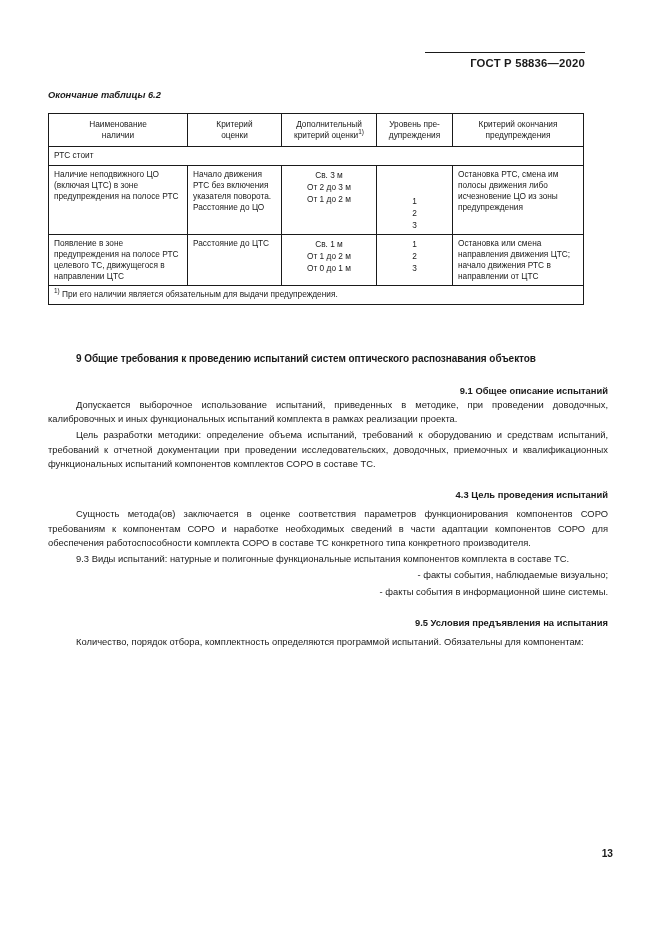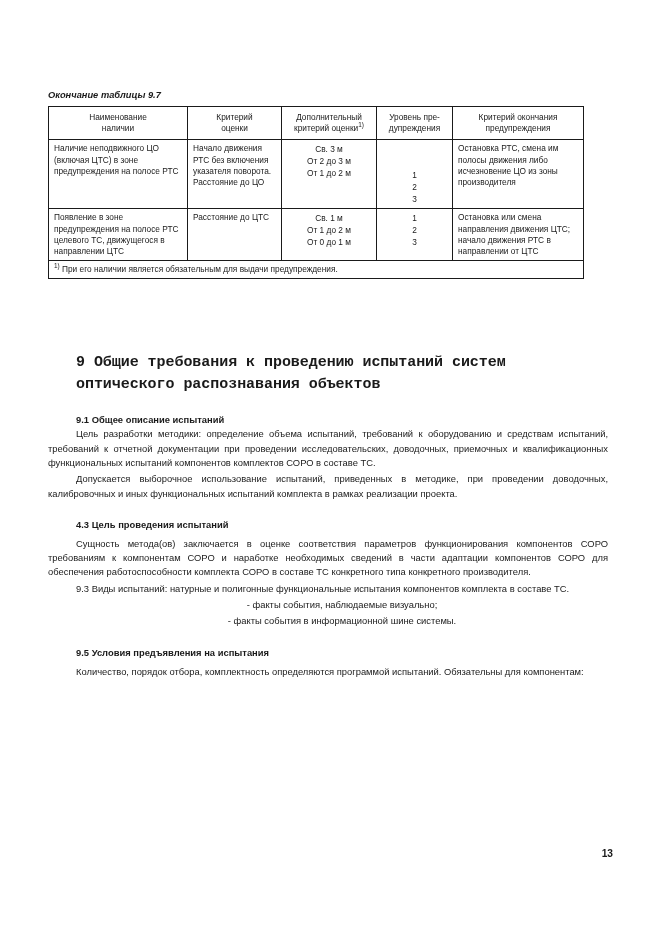--- a/index.html
+++ b/index.html
@@ -49,21 +49,21 @@
     top: 90px;
     font-size: 9.3px;
     font-style: italic;
     font-weight: bold;
   }
 
   
   .tbl-wrap {
     position: absolute;
     left: 48px;
-    top: 106px;
+    top: 113px;
     width: 535px;
   }
   table.gost {
     border-collapse: collapse;
     width: 535px;
     table-layout: fixed;
     font-size: 8.3px;
     line-height: 1.35;
   }
   table.gost th,
@@ -104,68 +104,72 @@
   sup { font-size: 6.4px; vertical-align: super; line-height: 0; }
 
   
   .content {
     position: absolute;
     left: 48px;
     top: 352px;
     width: 560px;
   }
   h2.sec {
-    font-size: 15px;
+    font-size: 10px;
     font-weight: bold;
     line-height: 1.48;
     margin: 0 0 0 0;
     padding-left: 28px;
     text-indent: 0;
     letter-spacing: -0.05px;
-    font-family: Liberation Mono, monospace;
   }
   h3.subsec {
     font-size: 9.4px;
     font-weight: bold;
     margin: 18px 0 0 0;
     padding-left: 28px;
+    text-align: right;
   }
   p.para {
     font-size: 9.4px;
     line-height: 1.52;
     margin: 7px 0 0 0;
     text-align: justify;
     text-indent: 28px;
   }
   p.para.tight { margin-top: 2px; }
   p.bullet {
     font-size: 9.4px;
     line-height: 1.52;
     margin: 2px 0 0 0;
     text-align: justify;
     text-indent: 28px;
   }
-  p.bullet.nojust { text-align: center; }
+  p.bullet.nojust { text-align: right; }
 
   
   .folio {
     position: absolute;
     right: 48px;
     top: 848px;
     font-size: 10.2px;
     font-weight: bold;
   }
 </style>
 </head>
 <body>
 
 <div class="page">
 
-
-  <div class="table-caption">Окончание таблицы 9.7</div>
+  <div class="page-header">
+    <div class="rule"></div>
+    <div class="hdr-text">ГОСТ Р 58836—2020</div>
+  </div>
+
+  <div class="table-caption">Окончание таблицы 6.2</div>
 
   <div class="tbl-wrap">
     <table class="gost">
       <colgroup>
         <col class="c-name">
           <col class="c-crit">
           <col class="c-add">
           <col class="c-level">
           <col class="c-end">
       </colgroup>
@@ -187,39 +191,42 @@
             <span>Уровень пре-</span><br>
             <span>дупреждения</span>
           </th>
           <th>
             <span>Критерий окончания</span><br>
             <span>предупреждения</span>
           </th>
         </tr>
       </thead>
       <tbody>
+        <tr>
+          <td class="subhead" colspan="5">РТС стоит</td>
+        </tr>
 
         <tr>
           <td>Наличие неподвижного ЦО (включая ЦТС) в зоне предупреждения на полосе РТС</td>
           <td>Начало движения РТС без включения указателя поворота. Расстояние до ЦО</td>
           <td class="center">
             <div class="val-block">
               <div>Св. 3 м</div>
               <div>От 2 до 3 м</div>
               <div>От 1 до 2 м</div>
             </div>
           </td>
           <td class="center">
             <div class="lvl-block">
               <div>1</div>
               <div>2</div>
               <div>3</div>
             </div>
           </td>
-          <td>Остановка РТС, смена им полосы движения либо исчезновение ЦО из зоны производителя</td>
+          <td>Остановка РТС, смена им полосы движения либо исчезновение ЦО из зоны предупреждения</td>
         </tr>
 
         <tr>
           <td>Появление в зоне предупреждения на полосе РТС целевого ТС, движущегося в направлении ЦТС</td>
           <td>Расстояние до ЦТС</td>
           <td class="center">
             <div class="val-block2">
               <div>Св. 1 м</div>
               <div>От 1 до 2 м</div>
               <div>От 0 до 1 м</div>
@@ -240,22 +247,22 @@
         </tr>
       </tbody>
     </table>
   </div>
 
   <div class="content">
 
     <h2 class="sec">9 Общие требования к проведению испытаний систем оптического распознавания объектов</h2>
 
     <h3 class="subsec">9.1 Общее описание испытаний</h3>
+    <p class="para tight">Допускается выборочное использование испытаний, приведенных в методике, при проведении доводочных, калибровочных и иных функциональных испытаний комплекта в рамках реализации проекта.</p>
     <p class="para tight">Цель разработки методики: определение объема испытаний, требований к оборудованию и средствам испытаний, требований к отчетной документации при проведении исследовательских, доводочных, приемочных и квалификационных функциональных испытаний компонентов комплектов СОРО в составе ТС.</p>
-    <p class="para tight">Допускается выборочное использование испытаний, приведенных в методике, при проведении доводочных, калибровочных и иных функциональных испытаний комплекта в рамках реализации проекта.</p>
 
     <h3 class="subsec">4.3 Цель проведения испытаний</h3>
     <p class="para">Сущность метода(ов) заключается в оценке соответствия параметров функционирования компонентов СОРО требованиям к компонентам СОРО и наработке необходимых сведений в части адаптации компонентов СОРО для обеспечения работоспособности комплекта СОРО в составе ТС конкретного типа конкретного производителя.</p>
     <p class="para tight">9.3 Виды испытаний: натурные и полигонные функциональные испытания компонентов комплекта в составе ТС.</p>
 
     <p class="bullet nojust">- факты события, наблюдаемые визуально;</p>
     <p class="bullet nojust">- факты события в информационной шине системы.</p>
 
     <h3 class="subsec">9.5 Условия предъявления на испытания</h3>
     <p class="para">Количество, порядок отбора, комплектность определяются программой испытаний. Обязательны для компонентам:</p>

